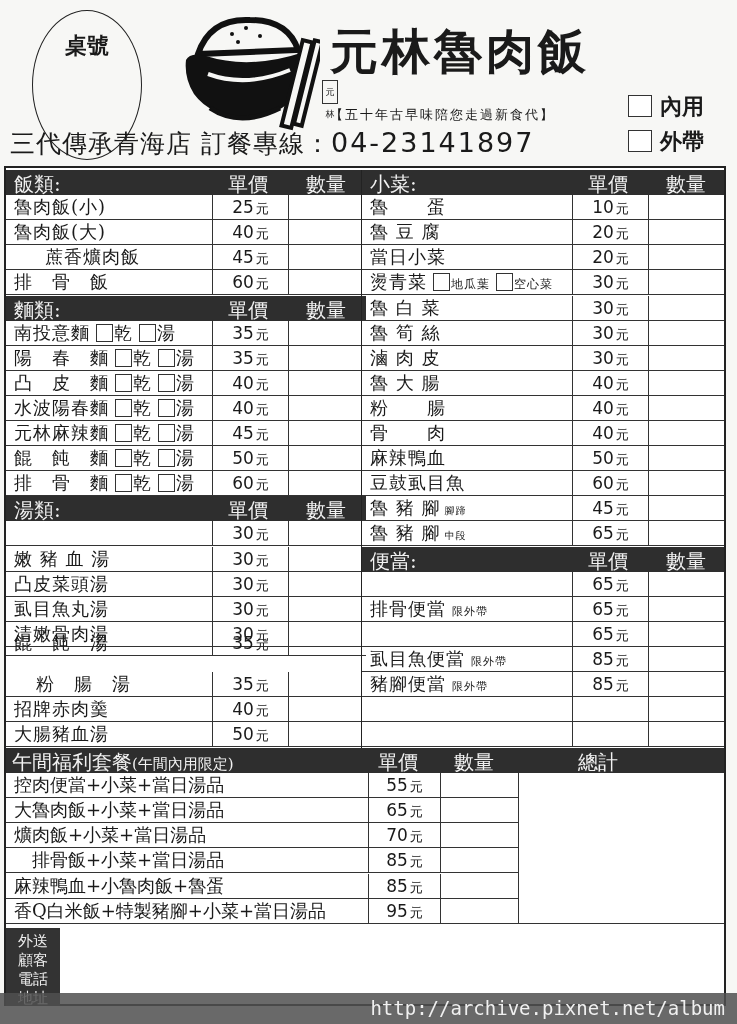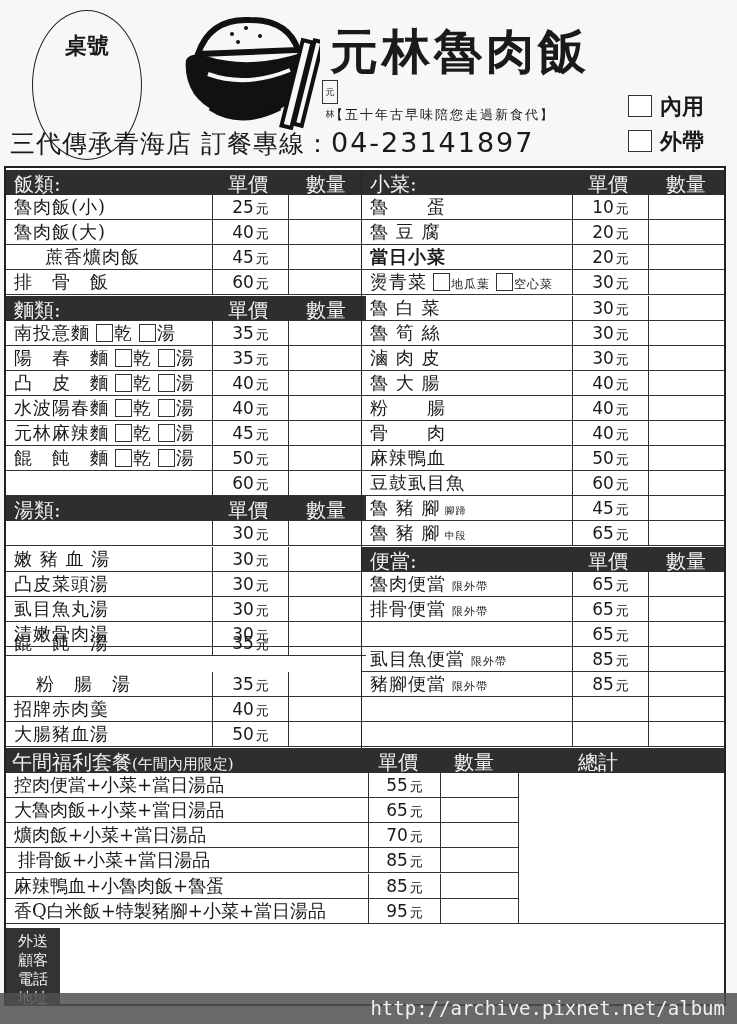--- a/index.html
+++ b/index.html
@@ -130,20 +130,21 @@
       <div class="cell n" style="left: 0px; width: 206px;"><span>元林麻辣麵</span><span class="chk"></span><span>乾</span><span class="chk"></span><span>湯</span></div>
       <div class="cell p" style="left: 206px; width: 76px;"><span>45</span><span class="u">元</span></div>
       <div class="cell q" style="left: 282px; width: 78px;"></div>
     </div>
     <div class="row" style="left: 6px; top: 446.1px; width: 360px;">
       <div class="cell n" style="left: 0px; width: 206px;"><span>餛　飩　麵</span><span class="chk"></span><span>乾</span><span class="chk"></span><span>湯</span></div>
       <div class="cell p" style="left: 206px; width: 76px;"><span>50</span><span class="u">元</span></div>
       <div class="cell q" style="left: 282px; width: 78px;"></div>
     </div>
     <div class="row" style="left: 6px; top: 471.2px; width: 360px;">
+      <div class="cell n" style="left: 0px; width: 206px;"><span>排　骨　麵</span><span class="chk"></span><span>乾</span><span class="chk"></span><span>湯</span></div>
       <div class="cell p" style="left: 206px; width: 76px;"><span>60</span><span class="u">元</span></div>
       <div class="cell q" style="left: 282px; width: 78px;"></div>
     </div>
     <div class="hdr" style="left: 6px; top: 496.3px; width: 360px;">
       <span class="t" style="left: 8px;">湯類:</span>
       <span class="t" style="left: 222px;">單價</span>
       <span class="t" style="left: 300px;">數量</span>
     </div>
     <div class="row" style="left: 6px; top: 521.4px; width: 360px;">
       <div class="cell p" style="left: 206px; width: 76px;"><span>30</span><span class="u">元</span></div>
@@ -198,21 +199,21 @@
       <div class="cell n" style="left: 0px; width: 210px;"><span>魯　　蛋</span></div>
       <div class="cell p" style="left: 210px; width: 76px;"><span>10</span><span class="u">元</span></div>
       <div class="cell q" style="left: 286px; width: 76px;"></div>
     </div>
     <div class="row" style="left: 362px; top: 220.2px; width: 362px;">
       <div class="cell n" style="left: 0px; width: 210px;"><span>魯 豆 腐</span></div>
       <div class="cell p" style="left: 210px; width: 76px;"><span>20</span><span class="u">元</span></div>
       <div class="cell q" style="left: 286px; width: 76px;"></div>
     </div>
     <div class="row" style="left: 362px; top: 245.3px; width: 362px;">
-      <div class="cell n" style="left: 0px; width: 210px; font-weight: bold;"><span>當日小菜</span></div>
+      <div class="cell n" style="left: 0px; width: 210px;"><span>當日小菜</span></div>
       <div class="cell p" style="left: 210px; width: 76px;"><span>20</span><span class="u">元</span></div>
       <div class="cell q" style="left: 286px; width: 76px;"></div>
     </div>
     <div class="row" style="left: 362px; top: 270.4px; width: 362px;">
       <div class="cell n" style="left: 0px; width: 210px;"><span>燙青菜</span><span class="chk"></span><span style="font-size: 12px;">地瓜葉</span><span class="chk"></span><span style="font-size: 12px;">空心菜</span></div>
       <div class="cell p" style="left: 210px; width: 76px;"><span>30</span><span class="u">元</span></div>
       <div class="cell q" style="left: 286px; width: 76px;"></div>
     </div>
     <div class="row" style="left: 362px; top: 295.5px; width: 362px;">
       <div class="cell n" style="left: 0px; width: 210px;"><span>魯 白 菜</span></div>
@@ -263,21 +264,20 @@
       <div class="cell n" style="left: 0px; width: 210px;"><span>魯 豬 腳</span><span class="tiny">中段</span></div>
       <div class="cell p" style="left: 210px; width: 76px;"><span>65</span><span class="u">元</span></div>
       <div class="cell q" style="left: 286px; width: 76px;"></div>
     </div>
     <div class="hdr" style="left: 362px; top: 546.5px; width: 362px;">
       <span class="t" style="left: 8px;">便當:</span>
       <span class="t" style="left: 226px;">單價</span>
       <span class="t" style="left: 304px;">數量</span>
     </div>
     <div class="row" style="left: 362px; top: 571.6px; width: 362px;">
-      <div class="cell n" style="left: 0px; width: 210px;"><span>魯肉便當</span><span class="small">限外帶</span></div>
       <div class="cell p" style="left: 210px; width: 76px;"><span>65</span><span class="u">元</span></div>
       <div class="cell q" style="left: 286px; width: 76px;"></div>
     </div>
     <div class="row" style="left: 362px; top: 596.7px; width: 362px;">
       <div class="cell n" style="left: 0px; width: 210px;"><span>排骨便當</span><span class="small">限外帶</span></div>
       <div class="cell p" style="left: 210px; width: 76px;"><span>65</span><span class="u">元</span></div>
       <div class="cell q" style="left: 286px; width: 76px;"></div>
     </div>
     <div class="row" style="left: 362px; top: 621.8px; width: 362px;">
       <div class="cell p" style="left: 210px; width: 76px;"><span>65</span><span class="u">元</span></div>
@@ -319,21 +319,21 @@
       <div class="cell n" style="left: 0px; width: 362px; letter-spacing: 0px;">大魯肉飯+小菜+當日湯品</div>
       <div class="cell p" style="left: 362px; width: 72px;"><span>65</span><span class="u">元</span></div>
       <div class="cell q" style="left: 434px; width: 78px;"></div>
     </div>
     <div class="row" style="left: 6px; top: 823.3px; width: 512px;">
       <div class="cell n" style="left: 0px; width: 362px; letter-spacing: 0px;">爌肉飯+小菜+當日湯品</div>
       <div class="cell p" style="left: 362px; width: 72px;"><span>70</span><span class="u">元</span></div>
       <div class="cell q" style="left: 434px; width: 78px;"></div>
     </div>
     <div class="row" style="left: 6px; top: 848.4px; width: 512px;">
-      <div class="cell n" style="left: 4px; width: 362px; letter-spacing: 0px;">排骨飯+小菜+當日湯品</div>
+      <div class="cell n" style="left: 18px; width: 362px; letter-spacing: 0px;">排骨飯+小菜+當日湯品</div>
       <div class="cell p" style="left: 362px; width: 72px;"><span>85</span><span class="u">元</span></div>
       <div class="cell q" style="left: 434px; width: 78px;"></div>
     </div>
     <div class="row" style="left: 6px; top: 873.5px; width: 512px;">
       <div class="cell n" style="left: 0px; width: 362px; letter-spacing: 0px;">麻辣鴨血+小魯肉飯+魯蛋</div>
       <div class="cell p" style="left: 362px; width: 72px;"><span>85</span><span class="u">元</span></div>
       <div class="cell q" style="left: 434px; width: 78px;"></div>
     </div>
     <div class="row" style="left: 6px; top: 898.6px; width: 512px;">
       <div class="cell n" style="left: 0px; width: 362px; letter-spacing: 0px;">香Q白米飯+特製豬腳+小菜+當日湯品</div>

